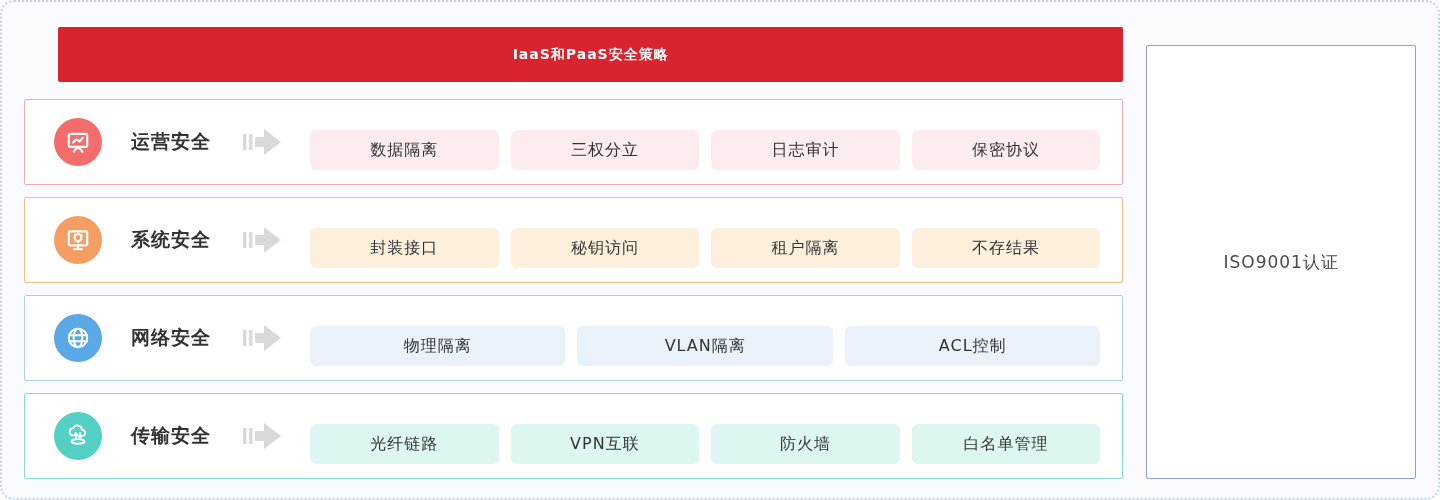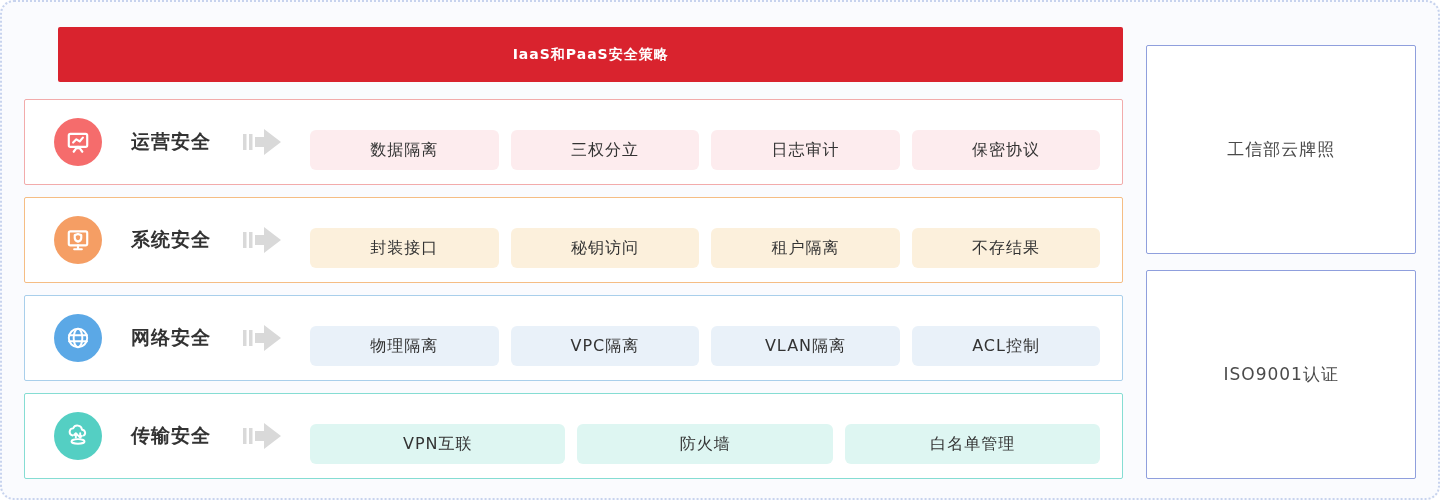--- a/index.html
+++ b/index.html
@@ -160,21 +160,20 @@
         <span class="row-label">网络安全</span>
         <span class="arrow">
           <svg width="42" height="30" viewBox="0 0 42 30" fill="#d9d9d9">
             <rect x="0" y="7" width="3.5" height="16"></rect>
             <rect x="6" y="7" width="3.5" height="16"></rect>
             <polygon points="12,10 21,10 21,2 38,15 21,28 21,20 12,20"></polygon>
           </svg>
         </span>
         <div class="tags">
           <div class="tag">物理隔离</div>
-          <div class="tag">VPC隔离</div>
           <div class="tag">VLAN隔离</div>
           <div class="tag">ACL控制</div>
         </div>
       </div>
 
       <div class="row" style="--row-border: #85ddd3; --row-circle: #54cfc3; --row-tag: #def6f2;">
         <span class="circle">
           <svg width="26" height="26" viewBox="0 0 24 24" fill="none" stroke="#ffffff" stroke-width="1.8" stroke-linecap="round" stroke-linejoin="round">
             <path d="M7 11.5a3.3 3.3 0 0 1 .5-6.55A4.3 4.3 0 0 1 15.7 6.2 2.9 2.9 0 0 1 17.3 11.5"></path>
             <path d="M10 13.5v-4m0 0l-1.6 1.6M10 9.5l1.6 1.6"></path>
@@ -184,29 +183,29 @@
         </span>
         <span class="row-label">传输安全</span>
         <span class="arrow">
           <svg width="42" height="30" viewBox="0 0 42 30" fill="#d9d9d9">
             <rect x="0" y="7" width="3.5" height="16"></rect>
             <rect x="6" y="7" width="3.5" height="16"></rect>
             <polygon points="12,10 21,10 21,2 38,15 21,28 21,20 12,20"></polygon>
           </svg>
         </span>
         <div class="tags">
+          <div class="tag">光纤链路</div>
           <div class="tag">VPN互联</div>
           <div class="tag">防火墙</div>
           <div class="tag">白名单管理</div>
         </div>
       </div>
 
     </div>
   </div>
 
   <div class="right-col">
     <div class="certs">
-      <div class="cert-box">工信部云牌照</div>
       <div class="cert-box">ISO9001认证</div>
     </div>
   </div>
 
 </div>
 
 </body></html>

